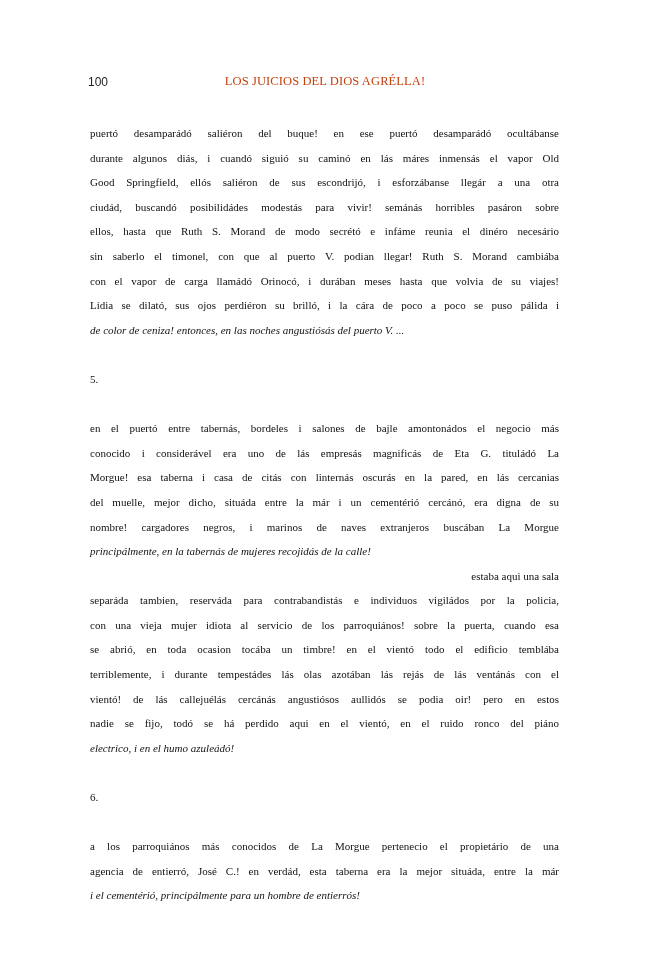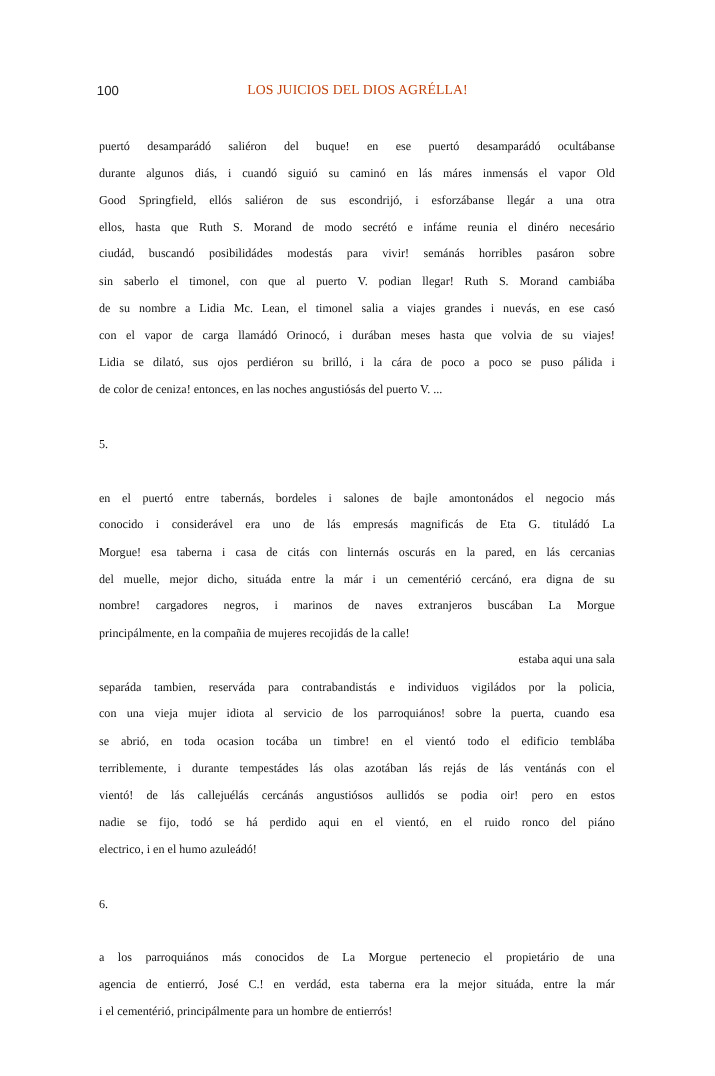--- a/index.html
+++ b/index.html
@@ -61,20 +61,21 @@
     }
     .para .ln {
       display: block;
       text-align: justify;
       text-align-last: justify;
       white-space: nowrap;
       height: 24.6px;
     }
     .para .ln.last {
       text-align-last: left;
+      font-style: italic;
     }
     .para .ln.right {
       text-align: left;
       text-align-last: right;
     }
     .gap {
       height: 24.6px;
     }
     .section-number {
       margin: 0;
@@ -90,42 +91,41 @@
     <span class="page-number">100</span>
     <span class="running-title">LOS JUICIOS DEL DIOS AGRÉLLA!</span>
   </div>
 
   <div class="body-text">
 
     <p class="para">
       <span class="ln">puertó desamparádó saliéron del buque! en ese puertó desamparádó ocultábanse</span>
       <span class="ln">durante algunos diás, i cuandó siguió su caminó en lás máres inmensás el vapor Old</span>
       <span class="ln">Good Springfield, ellós saliéron de sus escondrijó, i esforzábanse llegár a una otra</span>
+      <span class="ln">ciudád, buscandó posibilidádes modestás para vivir! semánás horribles pasáron sobre</span>
       <span class="ln">ellos, hasta que Ruth S. Morand de modo secrétó e infáme reunia el dinéro necesário</span>
-      <span class="ln">ciudád, buscandó posibilidádes modestás para vivir! semánás horribles pasáron sobre</span>
       <span class="ln">sin saberlo el timonel, con que al puerto V. podian llegar! Ruth S. Morand cambiába</span>
-      <span class="ln">de su nombre a Lidia Mc. Lean, el timonel salia a viajes grandes i nuevás, en ese casó</span>
       <span class="ln">con el vapor de carga llamádó Orinocó, i durában meses hasta que volvia de su viajes!</span>
       <span class="ln">Lidia se dilató, sus ojos perdiéron su brilló, i la cára de poco a poco se puso pálida i</span>
       <span class="ln last">de color de ceniza! entonces, en las noches angustiósás del puerto V. ...</span>
     </p>
 
     <div class="gap"></div>
 
     <p class="section-number">5.</p>
 
     <div class="gap"></div>
 
     <p class="para">
       <span class="ln">en el puertó entre tabernás, bordeles i salones de bajle amontonádos el negocio más</span>
       <span class="ln">conocido i considerável era uno de lás empresás magnificás de Eta G. tituládó La</span>
       <span class="ln">Morgue! esa taberna i casa de citás con linternás oscurás en la pared, en lás cercanias</span>
       <span class="ln">del muelle, mejor dicho, situáda entre la már i un cementérió cercánó, era digna de su</span>
       <span class="ln">nombre! cargadores negros, i marinos de naves extranjeros buscában La Morgue</span>
-      <span class="ln last">principálmente, en la compañia de mujeres recojidás de la calle!</span>
+      <span class="ln last">principálmente, en la tabernás de mujeres recojidás de la calle!</span>
     </p>
 
     <p class="para">
       <span class="ln right">estaba aqui una sala</span>
       <span class="ln">separáda tambien, reserváda para contrabandistás e individuos vigiládos por la policia,</span>
       <span class="ln">con una vieja mujer idiota al servicio de los parroquiános! sobre la puerta, cuando esa</span>
       <span class="ln">se abrió, en toda ocasion tocába un timbre! en el vientó todo el edificio temblába</span>
       <span class="ln">terriblemente, i durante tempestádes lás olas azotában lás rejás de lás ventánás con el</span>
       <span class="ln">vientó! de lás callejuélás cercánás angustiósos aullidós se podia oir! pero en estos</span>
       <span class="ln">nadie se fijo, todó se há perdido aqui en el vientó, en el ruido ronco del piáno</span>

